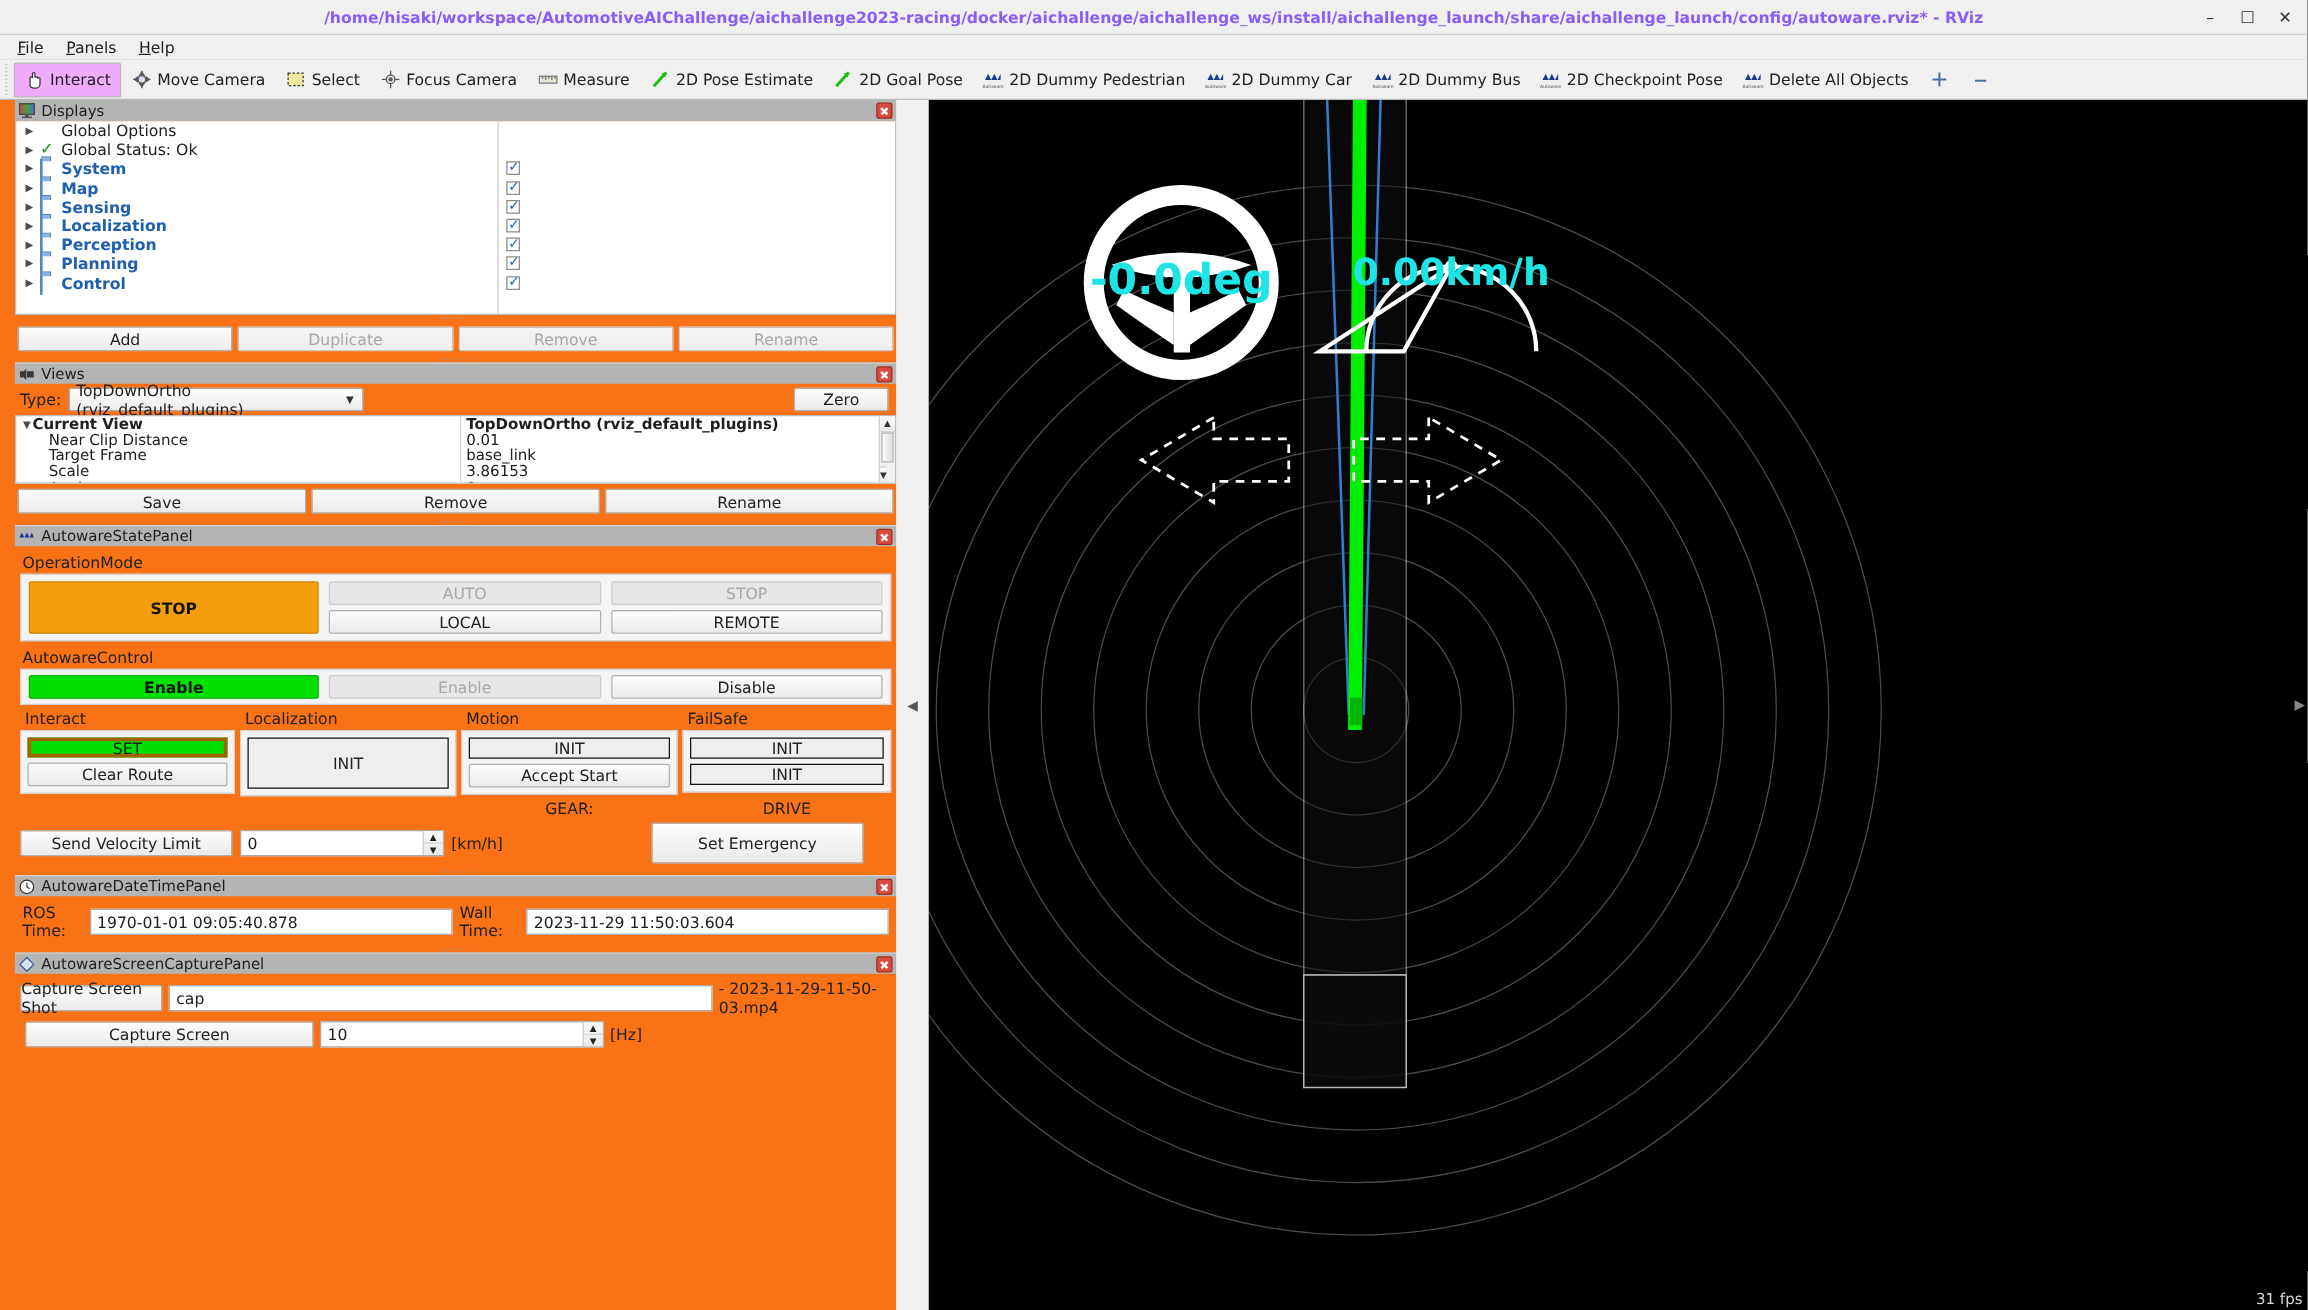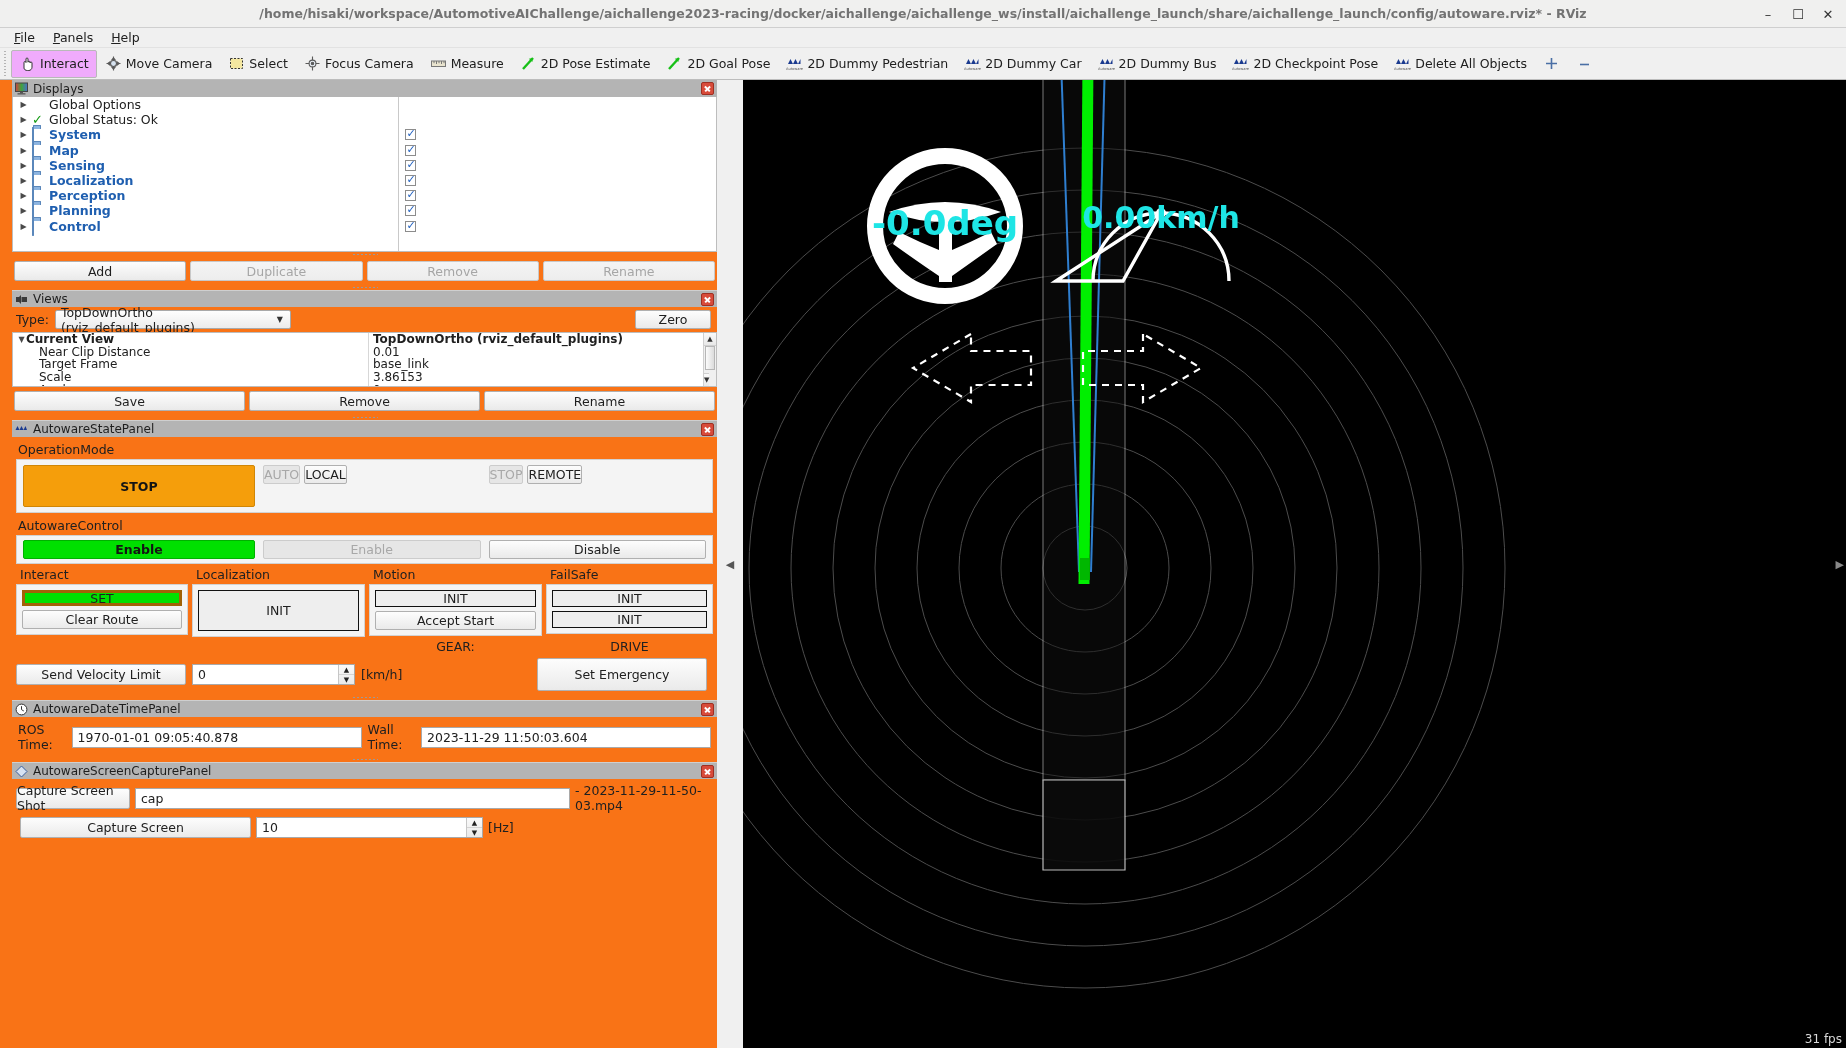--- a/index.html
+++ b/index.html
@@ -12,21 +12,21 @@
   }
 
   
   .titlebar {
     height:28px; background:#f0f0ef;
     border-bottom:1px solid #cfcfcf;
     display:flex; align-items:center; position:relative;
   }
   .titlebar .title {
     flex:1; text-align:center; font-weight:bold; font-size:12.5px;
-    white-space:nowrap; overflow:hidden; color:#737373;
+    white-space:nowrap; overflow:hidden; color:#8b5cf6;
   }
   .wbtns { position:absolute; right:4px; top:0; height:28px; display:flex; align-items:center; gap:2px; }
   .wbtn { width:28px; height:24px; display:flex; align-items:center; justify-content:center;
           font-size:13px; color:#333; }
 
   
   .menubar { height:20px; background:#f0f0f0; display:flex; align-items:center;
              padding-left:6px; gap:2px; border-bottom:1px solid #e2e2e2; }
   .menuitem { padding:1px 8px; font-size:12.5px; }
   .menuitem u { text-decoration:underline; }
@@ -133,21 +133,21 @@
   
   .asp { padding:0; }
   .grouplabel { font-size:12.5px; padding:5px 6px 2px 6px; }
   .gbox { border:1px solid #d2d2d2; background:#f4f4f4; margin:0 4px; padding:5px 6px;
           display:flex; gap:8px; }
   .bigbtn { height:42px; border:1px solid #b0b0b0; border-radius:2px;
             display:flex; align-items:center; justify-content:center;
             font-size:12.5px; font-weight:bold; color:#141414; }
   .orange { background:#f59e0b; border-color:#d08606; }
   .greenbtn { background:#00e000; border-color:#00b100; }
-  .col2 { display:flex; gap:4px; flex:1; }
+  .col2 { display:flex; flex-direction:column; gap:4px; flex:1; }
   .sbtn { height:19px; border:1px solid #b0b0b0; border-radius:2px;
           background:linear-gradient(#fdfdfd,#eaeaea); display:flex; align-items:center;
           justify-content:center; font-size:12.5px; }
   .sbtn.disabled { color:#a8a8a8; background:#e6e6e6; border-color:#cccccc; }
 
   .quadrow { display:flex; gap:0px; padding:0 2px; }
   .quad { flex:1; padding:0 2px; }
   .quad .qlabel { font-size:12.5px; padding:3px 4px 2px 4px; }
   .qbox { border:1px solid #d2d2d2; background:#f4f4f4; padding:5px;
           display:flex; flex-direction:column; gap:4px; }
@@ -616,21 +616,21 @@
         <div class="sbtn" style="flex:0 0 170px;height:21px">Send Velocity Limit</div>
         <div class="spin" style="flex:0 0 163px">
           <span>0</span>
           <span class="sarrows">
             <div>▲</div>
             <div>▼</div>
           </span>
         </div>
         <div>[km/h]</div>
         <div style="flex:1"></div>
-        <div class="sbtn" style="flex:0 0 170px;height:33px;margin-right:6px">Set Emergency</div>
+        <div class="sbtn" style="flex:0 0 170px;height:33px;margin-right:22px">Set Emergency</div>
       </div>
     </div>
 
     <div class="griprow">
         <div class="grip"></div>
       </div>
 
     <div class="dockhdr">
       <span class="hicon">
         <svg width="13" height="13" viewBox="0 0 13 13">

